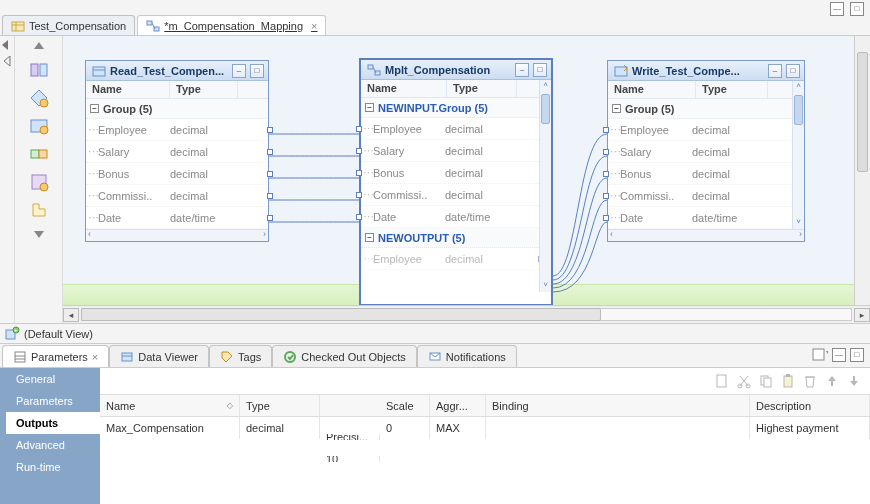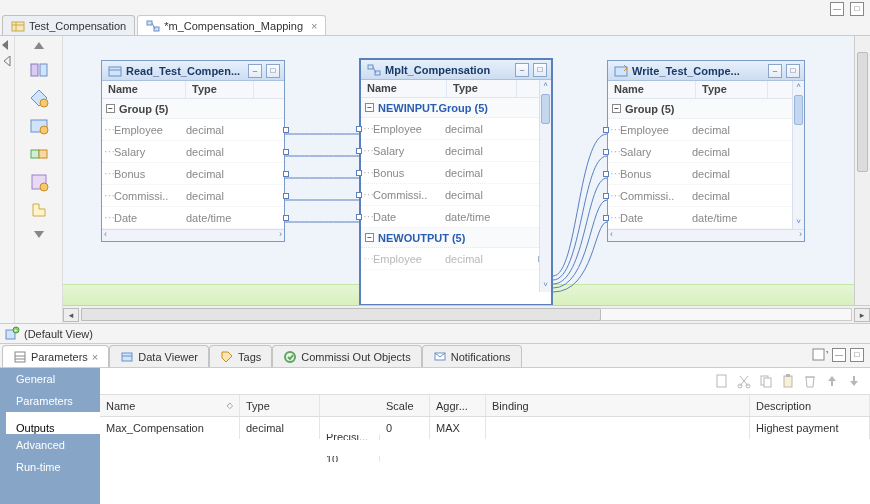--- a/index.html
+++ b/index.html
@@ -1,21 +1,21 @@
 <!DOCTYPE html>
 <html><head>
 <meta charset="utf-8">
 <style>
   * { box-sizing: border-box; margin: 0; padding: 0; font-family: "Segoe UI", Tahoma, sans-serif; }
   body { background: #f4f4f4; font-size: 12px; color: #333; width: 870px; height: 504px; overflow: hidden; }
 
   
   .editor-tabs { height: 36px; display: flex; align-items: flex-end; border-bottom: 1px solid #b9cde5; background: #f4f4f4; padding-left: 2px; position: relative; }
   .editor-tabs .tab { height: 20px; display: inline-flex; align-items: center; gap: 4px; padding: 0 8px; border: 1px solid #c0c0c0; border-bottom: none; background: #eceff4; border-radius: 3px 3px 0 0; margin-right: 2px; font-size: 11px; cursor: pointer; }
-  .editor-tabs .tab.active { background: #ffffff; border-color: #b9cde5; }
+  .editor-tabs .tab.active { background: #ffffff; border-color: #b9cde5; text-decoration: underline; }
   .editor-tabs .tab .icn { width: 14px; height: 14px; }
   .editor-tabs .right { position: absolute; right: 6px; top: 2px; display: flex; gap: 6px; }
   .editor-tabs .right .mini { width: 14px; height: 14px; border: 1px solid #888; background: #fff; font-size: 8px; text-align: center; line-height: 12px; cursor: pointer; color:#555; }
 
   
   .canvas-wrap { height: 288px; border-bottom: 1px solid #ccc; display: flex; }
   .canvas-gutter { width: 15px; background: #f4f4f4; border-right: 1px solid #ddd; display:flex; flex-direction:column; align-items:center; padding-top:4px; gap:2px;}
   .palette { width: 48px; background: #f4f4f4; border-right: 1px solid #ddd; display: flex; flex-direction: column; align-items: center; padding-top: 6px; gap: 6px; }
   .palette .tool { width: 22px; height: 22px; border-radius: 3px; }
   .canvas { flex: 1; position: relative; background: #eef4fa; overflow: hidden; }
@@ -66,21 +66,21 @@
   .btabbar .btab { height:22px; display:inline-flex; align-items:center; gap:4px; padding:0 10px; border:1px solid #c4c4c4; border-bottom:none; border-radius:4px 4px 0 0; background:#f0f0f0; margin-right:0; font-size:11px; cursor:pointer;}
   .btabbar .btab.active { background:#fff; }
   .btabbar .btab .bicn{width:14px;height:14px;}
   .btabbar .right { position:absolute; right:6px; top:4px; display:flex; gap:4px;}
   .btabbar .right .mini { width:14px;height:14px; border:1px solid #888; background:#fff; font-size:8px; text-align:center; line-height:12px; color:#555; cursor:pointer;}
 
   
   .prop-panel { height: 150px; display:flex; background:#fff; }
   .prop-side { width: 100px; background:#87a5c6; display:flex; flex-direction:column;padding-left:6px; }
   .prop-side .pitem { height: 22px; display:flex; align-items:center; padding-left:10px; color:#fff; font-size:11px; cursor:pointer;}
-  .prop-side .pitem.active { background:#fff; color:#000; font-weight:normal;align-items:flex-end;}
+  .prop-side .pitem.active { background:#fff; color:#000; font-weight:bold;}
   .prop-main { flex:1; display:flex; flex-direction:column; }
   .prop-toolbar { height:26px; display:flex; justify-content:flex-end; align-items:center; gap:6px; padding:0 8px;}
   .prop-toolbar .ticn{ width:16px;height:16px; opacity:.6;}
   .grid { border-top:1px solid #ddd; }
   .grid .ghead { height:22px; display:flex; background:#f7f7f7; border-bottom:1px solid #ddd; font-size:11px;}
   .grid .ghead .gc, .grid .grow .gc { padding:3px 6px; border-right:1px solid #e5e5e5; overflow:hidden; white-space:nowrap; text-overflow:ellipsis; display:flex; align-items:center; justify-content:space-between; gap:2px;}
   .gc .sort{ font-size:8px; color:#888;}
   .grow { height:22px; display:flex; font-size:11px;}
   .gc.name{width:140px;} .gc.type{width:80px;} .gc.prec{width:60px;margin-top:39px;} .gc.scale{width:50px;} .gc.aggr{width:56px;} .gc.bind{flex:1;} .gc.desc{width:120px;}
 
@@ -168,21 +168,21 @@
         <path d="M206 164 C246 164 256 164 296 164"></path>
         <path d="M206 186 C246 186 256 186 296 186"></path>
 
         <path d="M490 240 C515 240 515 98  544 98"></path>
         <path d="M490 244 C519 244 519 120 544 120"></path>
         <path d="M490 248 C523 248 523 142 544 142"></path>
         <path d="M490 252 C527 252 527 164 544 164"></path>
         <path d="M490 256 C531 256 531 186 544 186"></path>
       </svg>
 
-      <div class="tx" style="left:22px; top:24px; width:184px;margin-left:16px;">
+      <div class="tx" style="left:22px; top:24px; width:184px;">
         <div class="tx-head">
           <span class="t-icn svgbox"><svg width="14" height="14">
                 <rect x="1" y="3" width="12" height="9" fill="#d0e5fb" stroke="#6a8fc7"></rect>
                 <line x1="1" y1="6" x2="13" y2="6" stroke="#6a8fc7"></line>
               </svg></span>
           <span class="title">Read_Test_Compen...</span>
           <span class="wbtn">–</span>
           <span class="wbtn">□</span>
         </div>
         <div class="tx-cols">
@@ -403,21 +403,21 @@
     <span class="bicn svgbox"><svg width="14" height="14">
           <path d="M2 2 h6 l4 4 -6 6 -4-4 z" fill="#f7e9b7" stroke="#cc8a1f"></path>
         </svg></span>
     <span>Tags</span>
   </div>
   <div class="btab">
     <span class="bicn svgbox"><svg width="14" height="14">
           <circle cx="7" cy="7" r="5" fill="none" stroke="#5aa85a" stroke-width="2"></circle>
           <path d="M5 7 l2 2 l3-4" fill="none" stroke="#5aa85a" stroke-width="2"></path>
         </svg></span>
-    <span>Commissi Out Objects</span>
+    <span>Checked Out Objects</span>
   </div>
   <div class="btab">
     <span class="bicn svgbox"><svg width="14" height="14">
           <rect x="2" y="3" width="10" height="7" fill="#fff" stroke="#6a8fc7"></rect>
           <path d="M2 3 l5 4 l5-4" fill="none" stroke="#6a8fc7"></path>
         </svg></span>
     <span>Notifications</span>
   </div>
   <div class="right">
     <span class="svgbox"><svg width="16" height="14">

